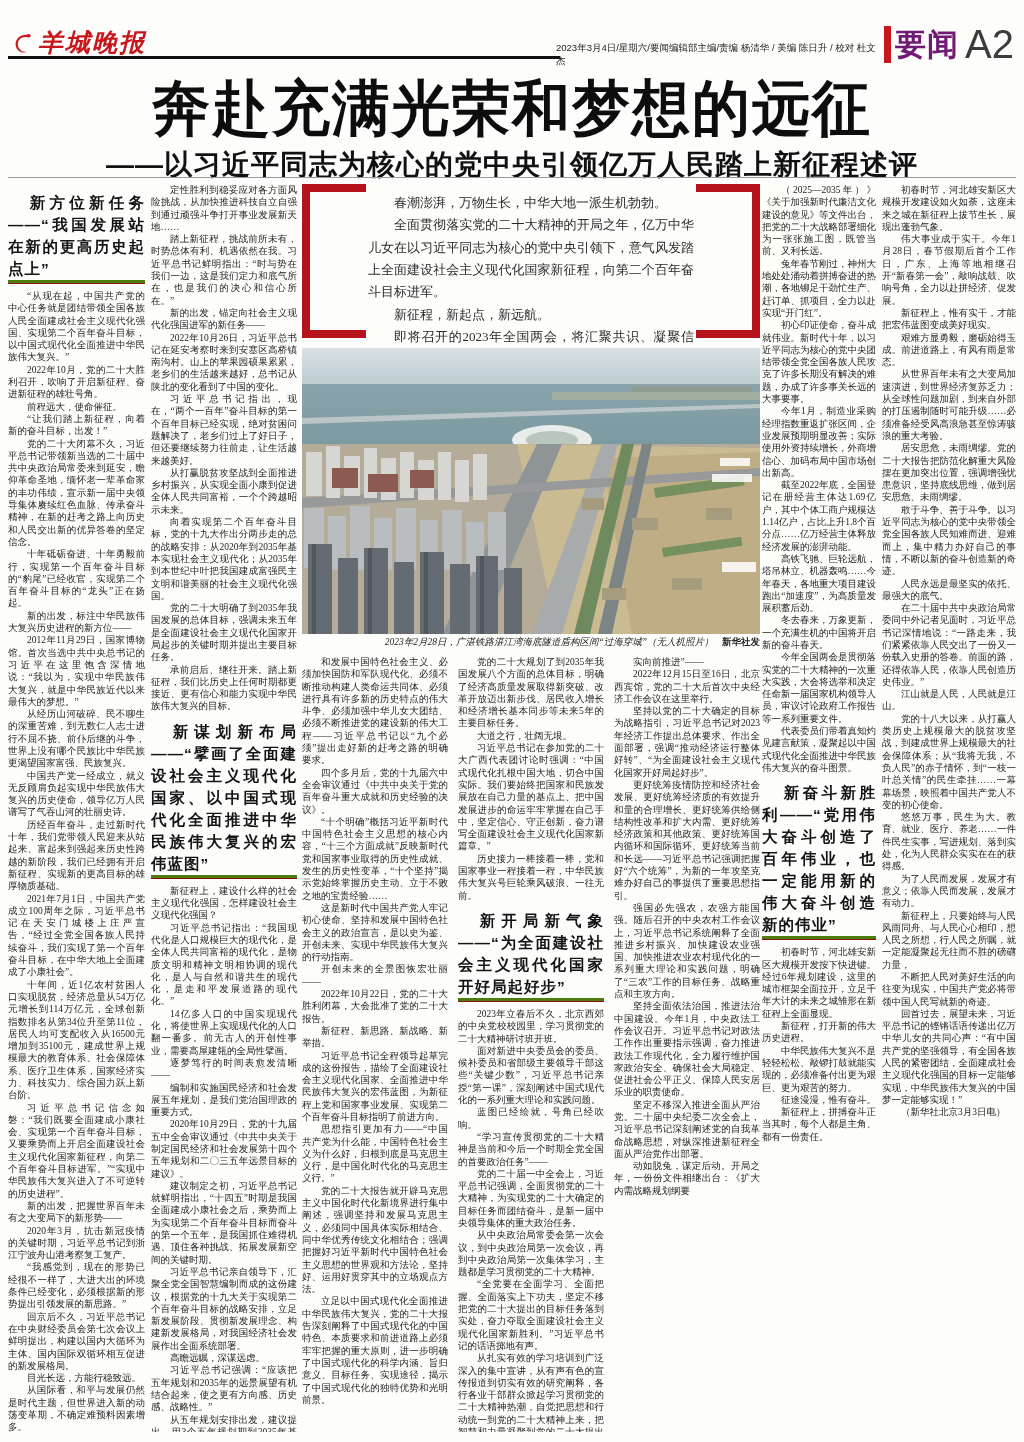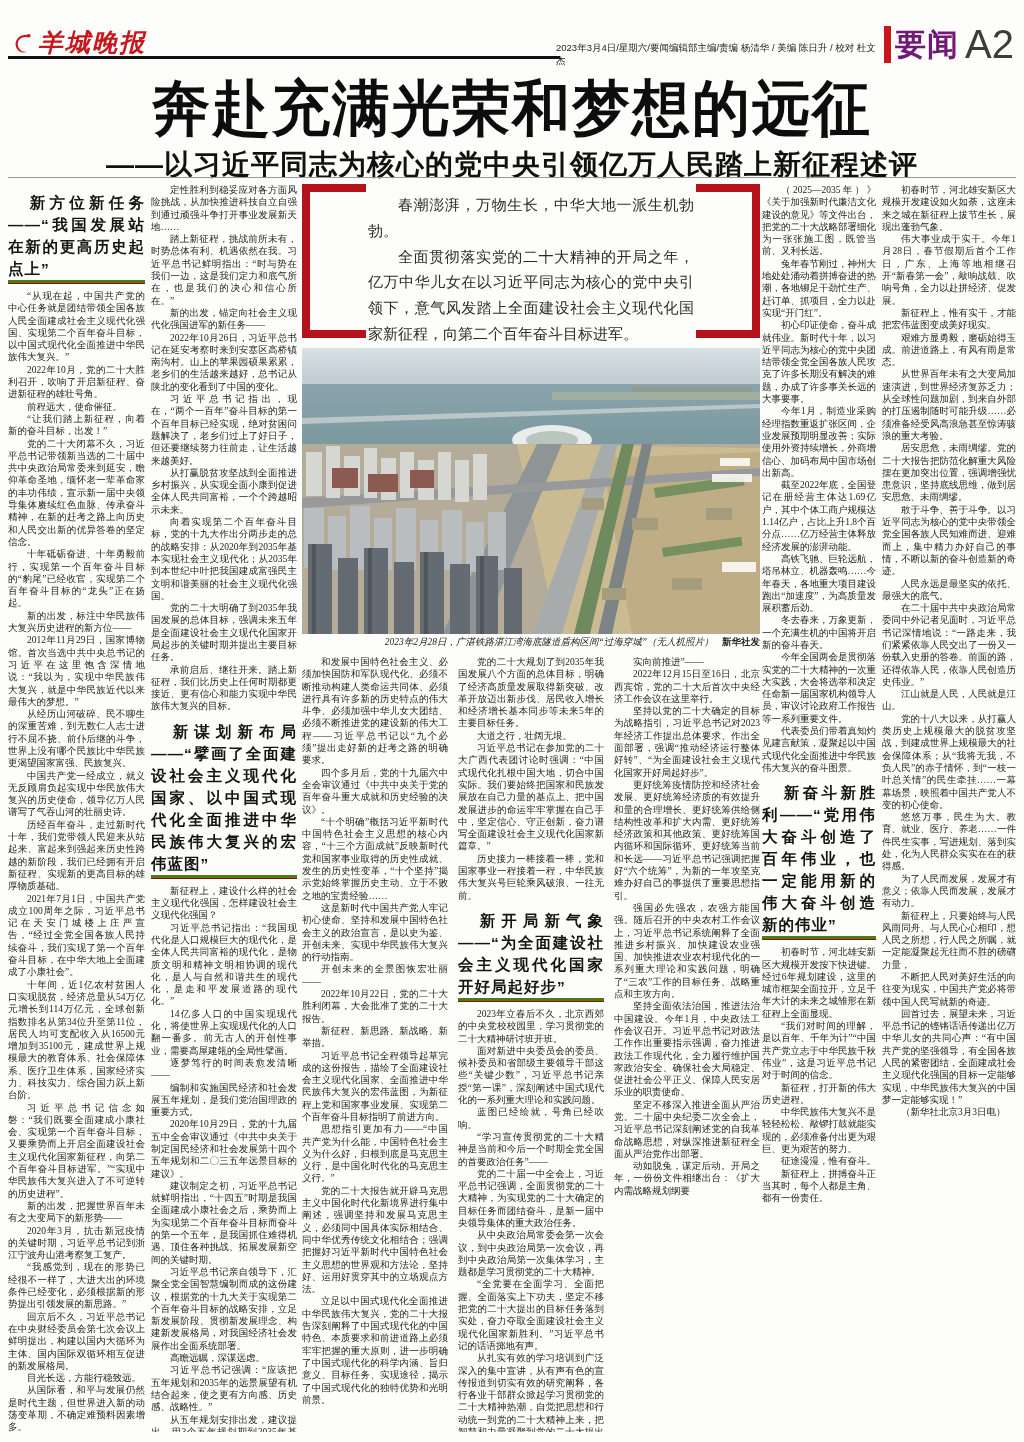--- a/index.html
+++ b/index.html
@@ -40,22 +40,22 @@
   .center{position:absolute;left:302px;top:184px;width:458px;height:1248px;}
   .leadbox{position:relative;width:458px;height:160px;}
   .bracket{position:absolute;top:0;bottom:6px;width:56px;}
   .bracket.l{left:0;border-left:8px solid #b5121c;}
   .bracket.r{right:0;border-right:8px solid #b5121c;}
   .bracket.l::before,.bracket.l::after,.bracket.r::before,.bracket.r::after{
     content:"";position:absolute;left:0;right:0;height:8px;background:#b5121c;}
   .bracket.l::before,.bracket.r::before{top:0;}
   .bracket.l::after,.bracket.r::after{bottom:0;}
   .lead{position:absolute;left:66px;right:66px;top:8px;}
-  .lead .para{font-size:15px;line-height:1.72;color:#2a2a2a;text-indent:2em;
-              font-family:Liberation Sans, sans-serif;}
+  .lead .para{font-size:13px;line-height:1.72;color:#2a2a2a;text-indent:2em;
+              font-family:Liberation Serif, serif;}
   .photo{position:absolute;left:0;top:164px;width:458px;height:286px;overflow:hidden;background:#aab4b2;}
   .caption{position:absolute;left:0;top:452px;width:458px;font-size:9.5px;text-align:right;color:#222;
            font-style:italic;}
   .caption b{font-style:normal;font-weight:bold;margin-left:6px;}
   .subcols{position:absolute;left:0;top:472px;width:458px;height:776px;}
   .subcol{position:absolute;top:0;height:776px;overflow:hidden;}
   #c3{left:0;width:146px;}
   #c4{left:156px;width:146px;}
   #c5{left:312px;width:146px;}
 </style>
@@ -299,21 +299,20 @@
       <p class="para">兔年春节刚过，神州大地处处涌动着拼搏奋进的热潮，各地铆足干劲忙生产、赶订单、抓项目，全力以赴实现“开门红”。</p>
       <p class="para">初心印证使命，奋斗成就伟业。新时代十年，以习近平同志为核心的党中央团结带领全党全国各族人民攻克了许多长期没有解决的难题，办成了许多事关长远的大事要事。</p>
       <p class="para">今年1月，制造业采购经理指数重返扩张区间，企业发展预期明显改善；实际使用外资持续增长，外商增信心、加码布局中国市场创出新高。</p>
       <p class="para">截至2022年底，全国登记在册经营主体达1.69亿户，其中个体工商户规模达1.14亿户，占比上升1.8个百分点……亿万经营主体释放经济发展的澎湃动能。</p>
       <p class="para">高铁飞驰、巨轮远航，塔吊林立、机器轰鸣……今年春天，各地重大项目建设跑出“加速度”，为高质量发展积蓄后劲。</p>
       <p class="para">冬去春来，万象更新，一个充满生机的中国将开启新的奋斗春天。</p>
       <p class="para">今年全国两会是贯彻落实党的二十大精神的一次重大实践，大会将选举和决定任命新一届国家机构领导人员，审议讨论政府工作报告等一系列重要文件。</p>
       <p class="para">代表委员们带着真知灼见建言献策，凝聚起以中国式现代化全面推进中华民族伟大复兴的奋斗图景。</p>
       <div class="col-head">新奋斗新胜利——“党用伟大奋斗创造了百年伟业，也一定能用新的伟大奋斗创造新的伟业”</div>
       <p class="para">初春时节，河北雄安新区大规模开发按下快进键。经过6年规划建设，这里的城市框架全面拉开，立足千年大计的未来之城雏形在新征程上全面显现。</p>
-      <p class="para">“我们对时间的理解，是以百年、千年为计”“中国共产党立志于中华民族千秋伟业”，这是习近平总书记对于时间的信念。</p>
       <p class="para">新征程，打开新的伟大历史进程。</p>
       <p class="para">中华民族伟大复兴不是轻轻松松、敲锣打鼓就能实现的，必须准备付出更为艰巨、更为艰苦的努力。</p>
       <p class="para">征途漫漫，惟有奋斗。</p>
       <p class="para">新征程上，拼搏奋斗正当其时，每个人都是主角、都有一份责任。</p>
     </div>
   <div class="col" id="c7">
       <p class="para">初春时节，河北雄安新区大规模开发建设如火如荼，这座未来之城在新征程上拔节生长，展现出蓬勃气象。</p>
       <p class="para">伟大事业成于实干。今年1月28日，春节假期后首个工作日，广东、上海等地相继召开“新春第一会”，敲响战鼓、吹响号角，全力以赴拼经济、促发展。</p>
       <p class="para">新征程上，惟有实干，才能把宏伟蓝图变成美好现实。</p>
       <p class="para">艰难方显勇毅，磨砺始得玉成。前进道路上，有风有雨是常态。</p>

